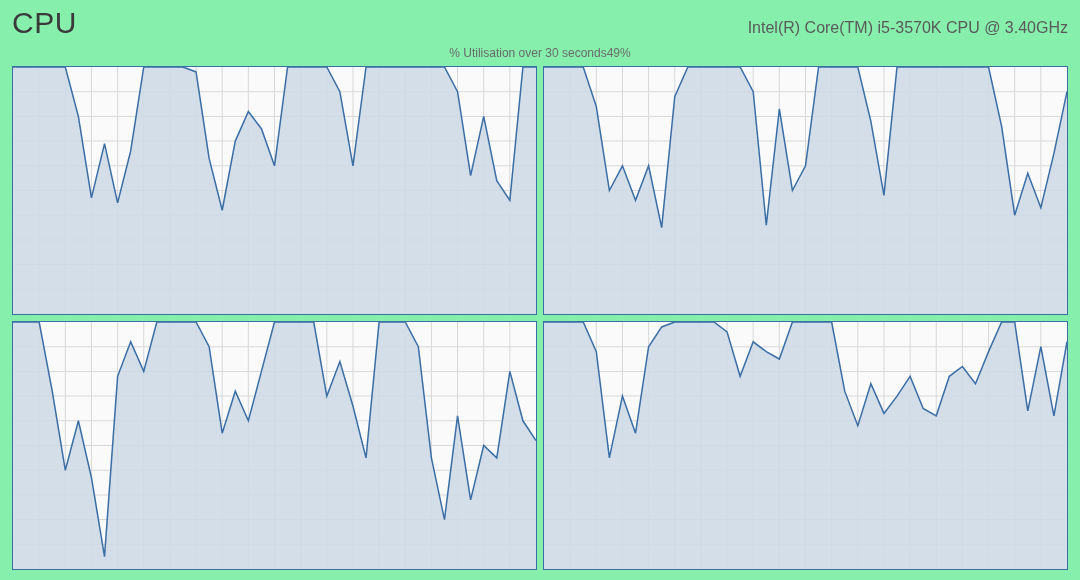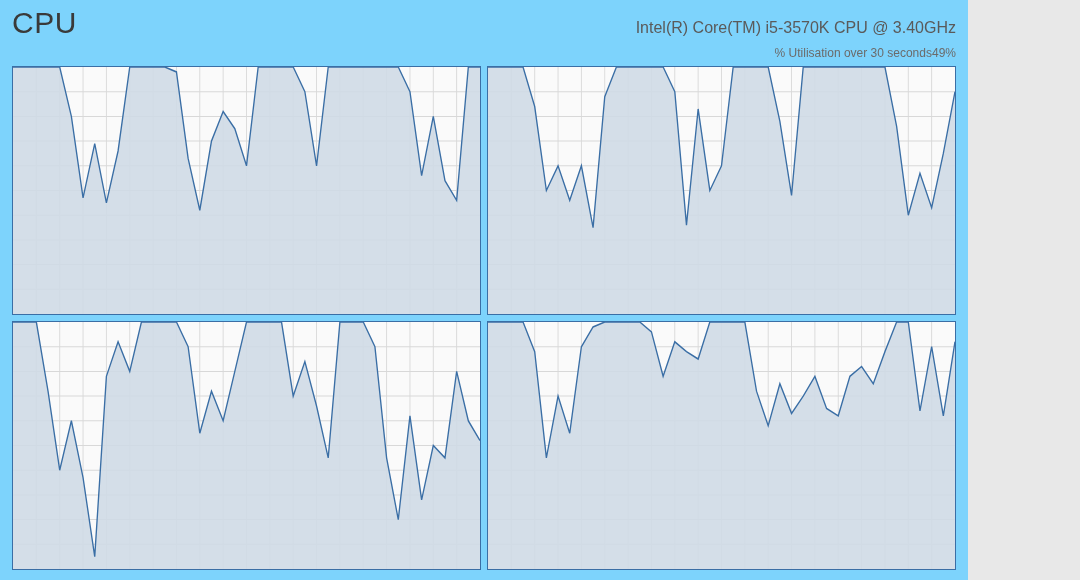--- a/index.html
+++ b/index.html
@@ -6,23 +6,23 @@
   body {
     margin: 0;
     padding: 0;
     background: #e8e8e8;
     font-family: 'Segoe UI', 'Segoe UI Light', -apple-system, sans-serif;
     width: 1080px;
     height: 580px;
     overflow: hidden;
   }
   .panel {
-    width: 968px;
+    width: 1080px;
     height: 580px;
-    background: #7dd3fc;
+    background: #86efac;
     padding: 4px 10px 8px 10px;
     display: flex;
     flex-direction: column;
   }
   .header {
     display: flex;
     justify-content: space-between;
     align-items: baseline;
     padding: 2px 2px 0 2px;
   }
@@ -32,21 +32,21 @@
     color: #3a3a3a;
     letter-spacing: 0.5px;
   }
   .model {
     font-size: 16px;
     color: #5a5a5a;
     font-weight: 400;
   }
   .subheader {
     display: flex;
-    justify-content: flex-end;
+    justify-content: center;
     padding: 6px 2px 4px 2px;
     font-size: 12px;
     color: #6b6b6b;
   }
   .charts {
     flex: 1;
     display: grid;
     grid-template-columns: 1fr 1fr;
     grid-template-rows: 1fr 1fr;
     gap: 6px;

